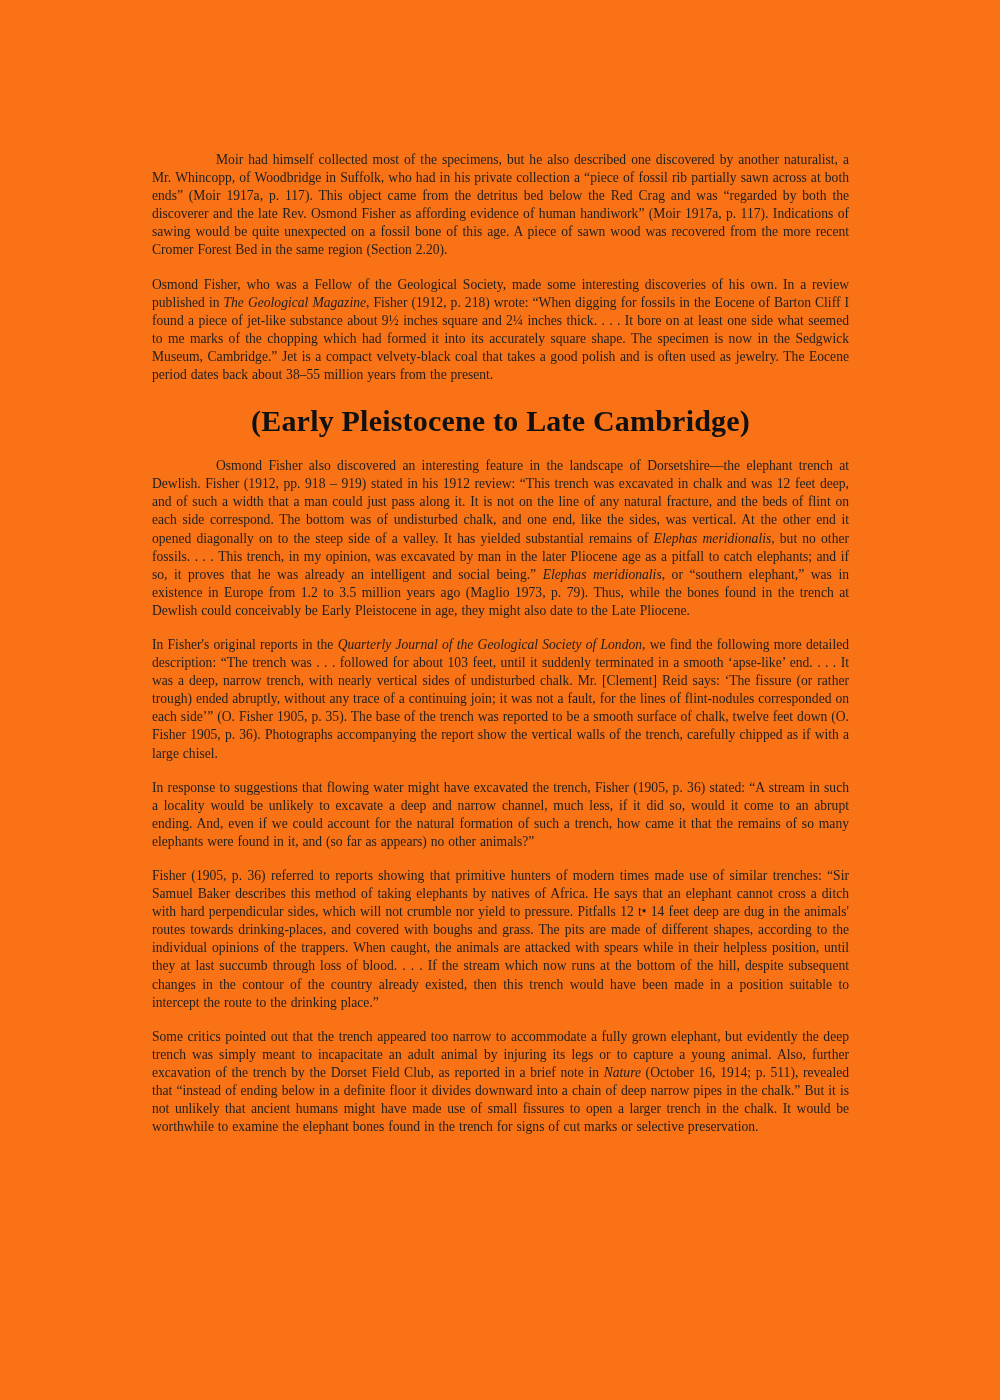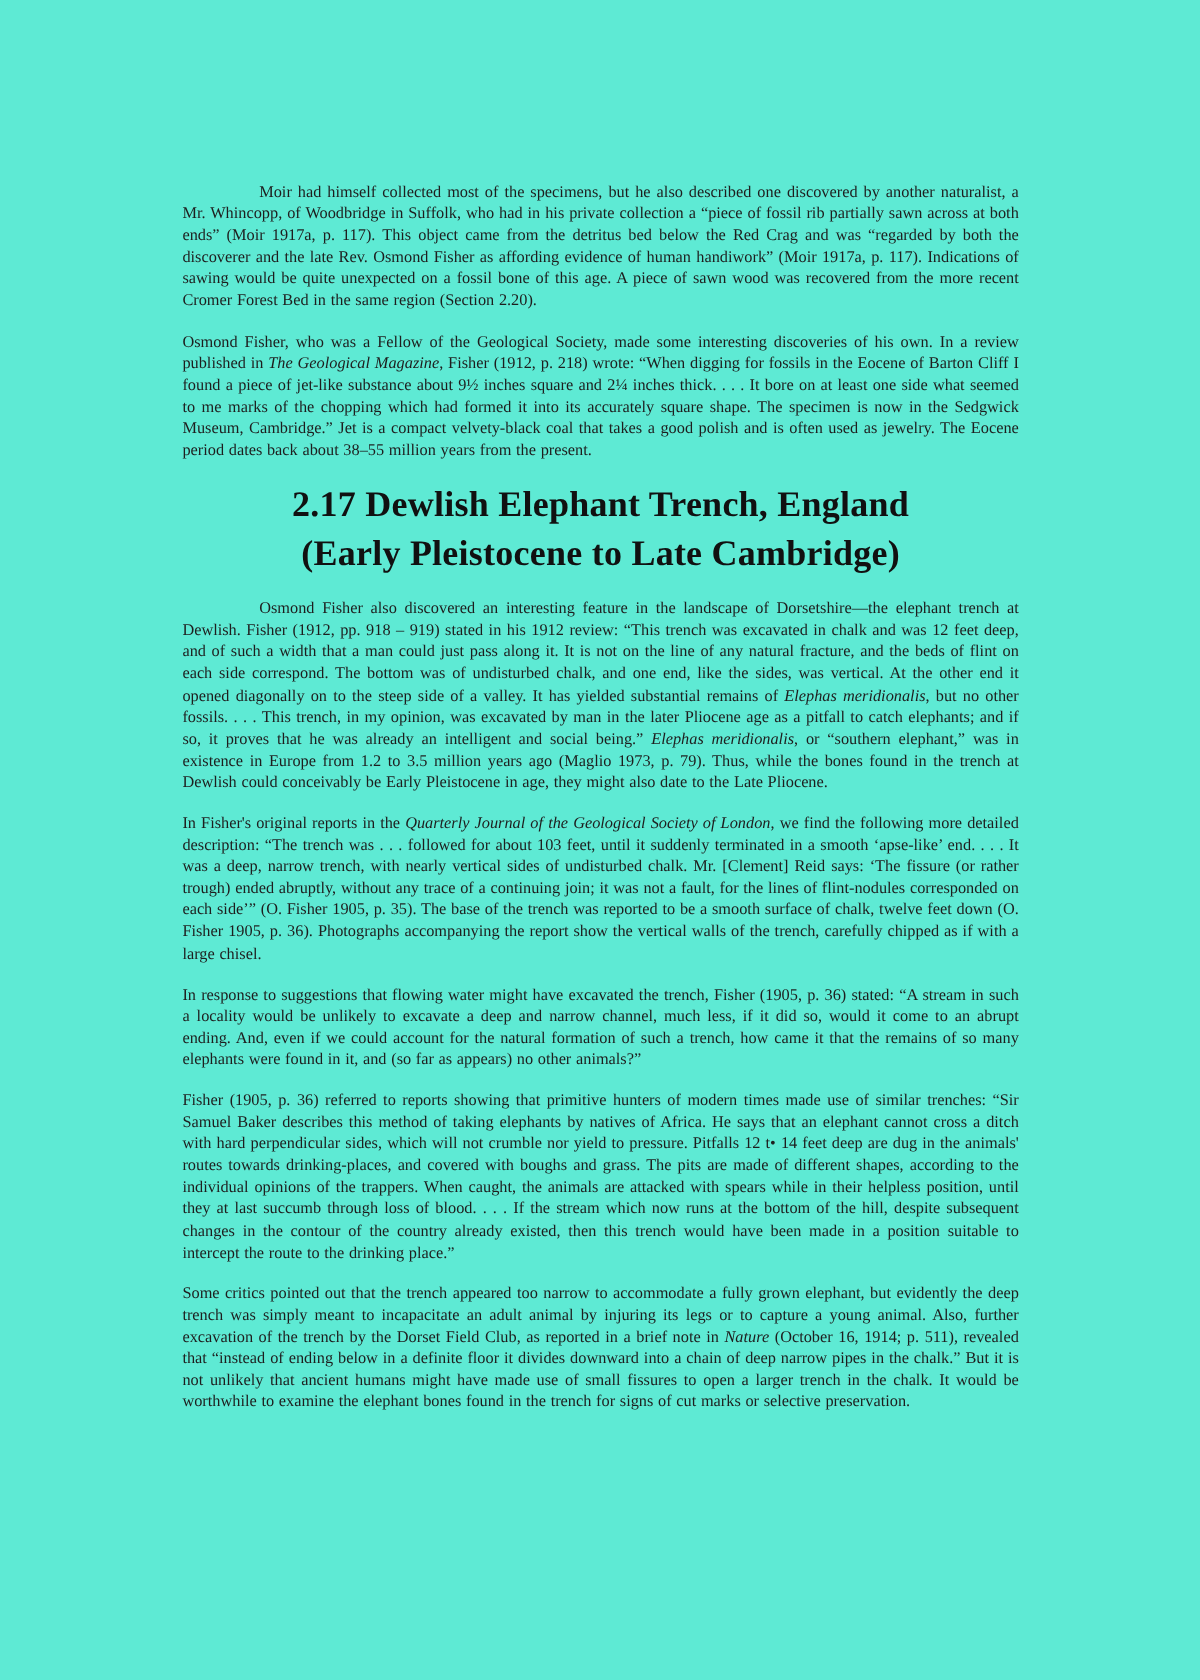--- a/index.html
+++ b/index.html
@@ -11,21 +11,21 @@
     width: 1000px;
     height: 1400px;
     position: relative;
     font-family: "Liberation Serif", "DejaVu Serif", serif;
     color: #1e1e1e;
     overflow: hidden;
   }
   .page {
     position: absolute;
     inset: 0;
-    background: #5eead4;
+    background: #f97316;
     font-family: Liberation Serif, serif;
   }
   .text-col {
     position: absolute;
     left: 152px;
     top: 151px;
     width: 697px;
   }
   .para {
     font-size: 13.6px;
@@ -56,21 +56,20 @@
 </head>
 <body>
 
 <div class="page">
   <div class="text-col">
 
     <p class="para indent"><span>Moir had himself collected most of the specimens, but he also described one discovered by another naturalist, a Mr. Whincopp, of Woodbridge in Suffolk, who had in his private collection a “piece of fossil rib partially sawn across at both ends” (Moir 1917a, p. 117). This object came from the detritus bed below the Red Crag and was “regarded by both the discoverer and the late Rev. Osmond Fisher as affording evidence of human handiwork” (Moir 1917a, p. 117). Indications of sawing would be quite unexpected on a fossil bone of this age. A piece of sawn wood was recovered from the more recent Cromer Forest Bed in the same region (Section 2.20).</span></p>
     <p class="para"><span>Osmond Fisher, who was a Fellow of the Geological Society, made some interesting discoveries of his own. In a review published in </span><em>The Geological Magazine</em><span>, Fisher (1912, p. 218) wrote: “When digging for fossils in the Eocene of Barton Cliff I found a piece of jet-like substance about 9½ inches square and 2¼ inches thick. . . . It bore on at least one side what seemed to me marks of the chopping which had formed it into its accurately square shape. The specimen is now in the Sedgwick Museum, Cambridge.” Jet is a compact velvety-black coal that takes a good polish and is often used as jewelry. The Eocene period dates back about 38–55 million years from the present.</span></p>
 
     <h1 class="section-heading">
-      <span>2.17 Dewlish Elephant Trench, England</span>
       <span>(Early Pleistocene to Late Cambridge)</span>
     </h1>
 
     <p class="para indent"><span>Osmond Fisher also discovered an interesting feature in the landscape of Dorsetshire—the elephant trench at Dewlish. Fisher (1912, pp. 918 – 919) stated in his 1912 review: “This trench was excavated in chalk and was 12 feet deep, and of such a width that a man could just pass along it. It is not on the line of any natural fracture, and the beds of flint on each side correspond. The bottom was of undisturbed chalk, and one end, like the sides, was vertical. At the other end it opened diagonally on to the steep side of a valley. It has yielded substantial remains of </span><em>Elephas meridionalis</em><span>, but no other fossils. . . . This trench, in my opinion, was excavated by man in the later Pliocene age as a pitfall to catch elephants; and if so, it proves that he was already an intelligent and social being.” </span><em>Elephas meridionalis</em><span>, or “southern elephant,” was in existence in Europe from 1.2 to 3.5 million years ago (Maglio 1973, p. 79). Thus, while the bones found in the trench at Dewlish could conceivably be Early Pleistocene in age, they might also date to the Late Pliocene.</span></p>
     <p class="para"><span>In Fisher's original reports in the </span><em>Quarterly Journal of the Geological Society of London</em><span>, we find the following more detailed description: “The trench was . . . followed for about 103 feet, until it suddenly terminated in a smooth ‘apse-like’ end. . . . It was a deep, narrow trench, with nearly vertical sides of undisturbed chalk. Mr. [Clement] Reid says: ‘The fissure (or rather trough) ended abruptly, without any trace of a continuing join; it was not a fault, for the lines of flint-nodules corresponded on each side’” (O. Fisher 1905, p. 35). The base of the trench was reported to be a smooth surface of chalk, twelve feet down (O. Fisher 1905, p. 36). Photographs accompanying the report show the vertical walls of the trench, carefully chipped as if with a large chisel.</span></p>
     <p class="para"><span>In response to suggestions that flowing water might have excavated the trench, Fisher (1905, p. 36) stated: “A stream in such a locality would be unlikely to excavate a deep and narrow channel, much less, if it did so, would it come to an abrupt ending. And, even if we could account for the natural formation of such a trench, how came it that the remains of so many elephants were found in it, and (so far as appears) no other animals?”</span></p>
     <p class="para"><span>Fisher (1905, p. 36) referred to reports showing that primitive hunters of modern times made use of similar trenches: “Sir Samuel Baker describes this method of taking elephants by natives of Africa. He says that an elephant cannot cross a ditch with hard perpendicular sides, which will not crumble nor yield to pressure. Pitfalls 12 t• 14 feet deep are dug in the animals' routes towards drinking-places, and covered with boughs and grass. The pits are made of different shapes, according to the individual opinions of the trappers. When caught, the animals are attacked with spears while in their helpless position, until they at last succumb through loss of blood. . . . If the stream which now runs at the bottom of the hill, despite subsequent changes in the contour of the country already existed, then this trench would have been made in a position suitable to intercept the route to the drinking place.”</span></p>
     <p class="para"><span>Some critics pointed out that the trench appeared too narrow to accommodate a fully grown elephant, but evidently the deep trench was simply meant to incapacitate an adult animal by injuring its legs or to capture a young animal. Also, further excavation of the trench by the Dorset Field Club, as reported in a brief note in </span><em>Nature</em><span> (October 16, 1914; p. 511), revealed that “instead of ending below in a definite floor it divides downward into a chain of deep narrow pipes in the chalk.” But it is not unlikely that ancient humans might have made use of small fissures to open a larger trench in the chalk. It would be worthwhile to examine the elephant bones found in the trench for signs of cut marks or selective preservation.</span></p>
 
   </div>

